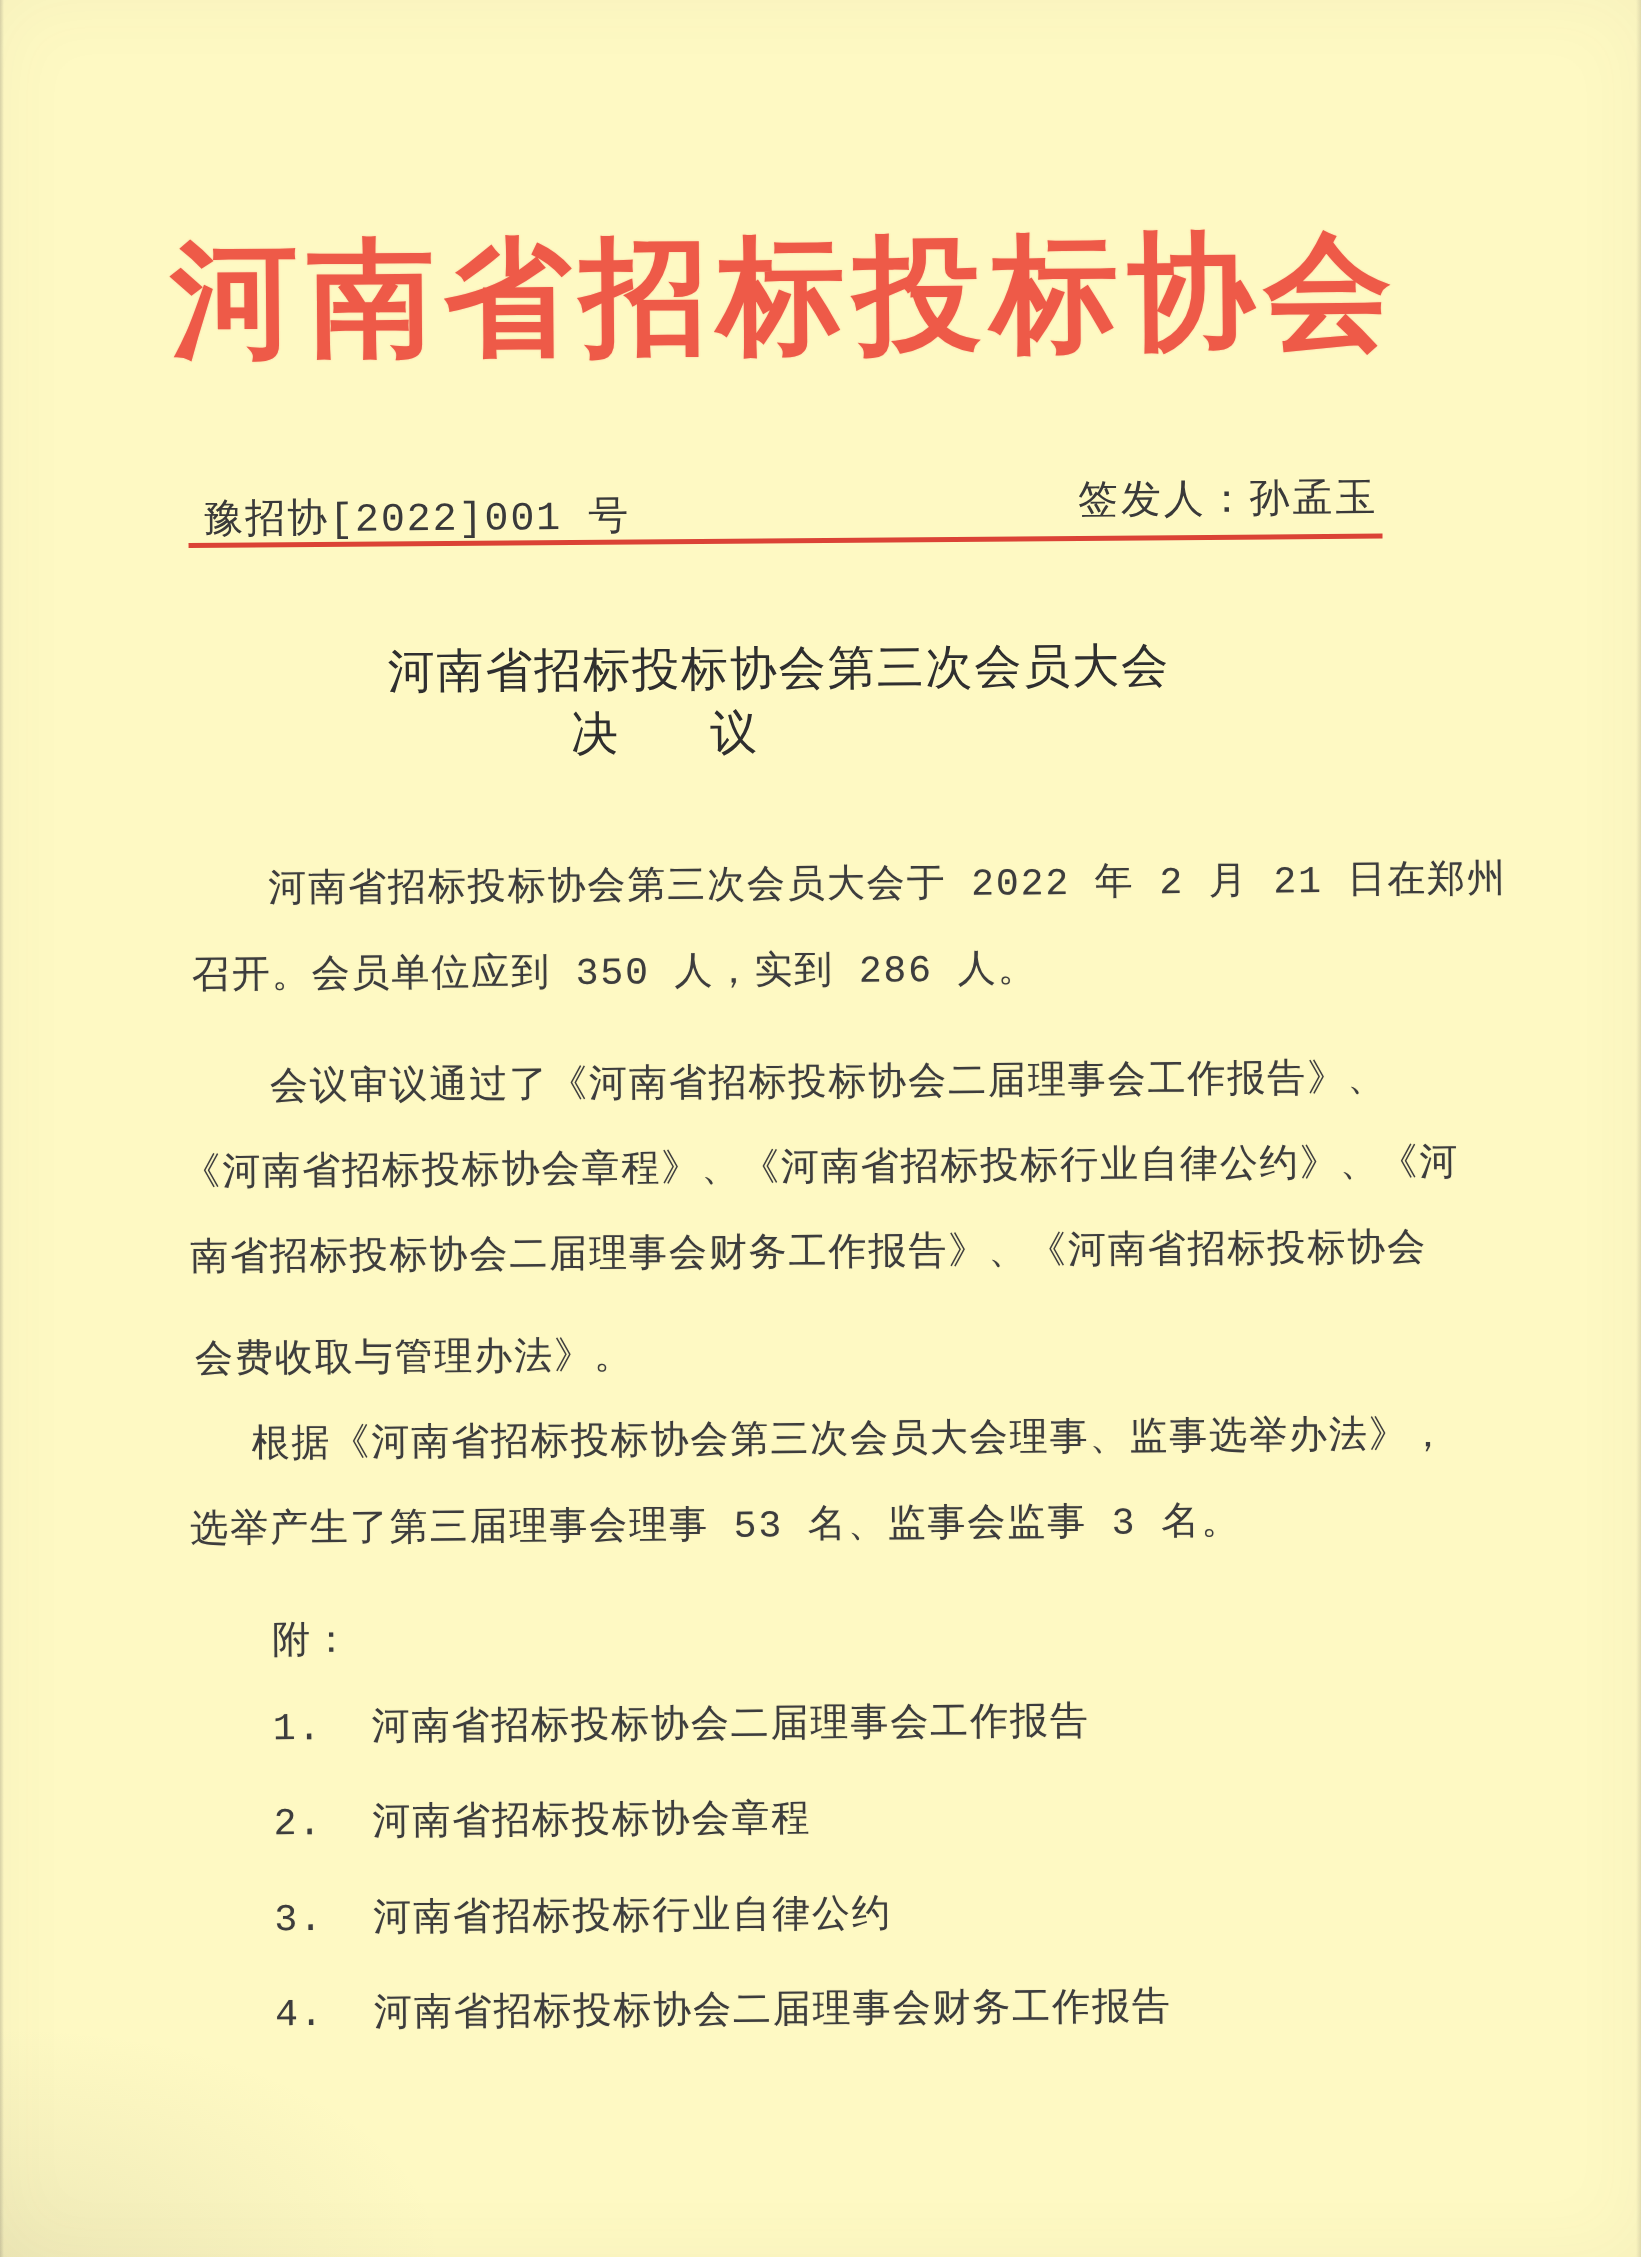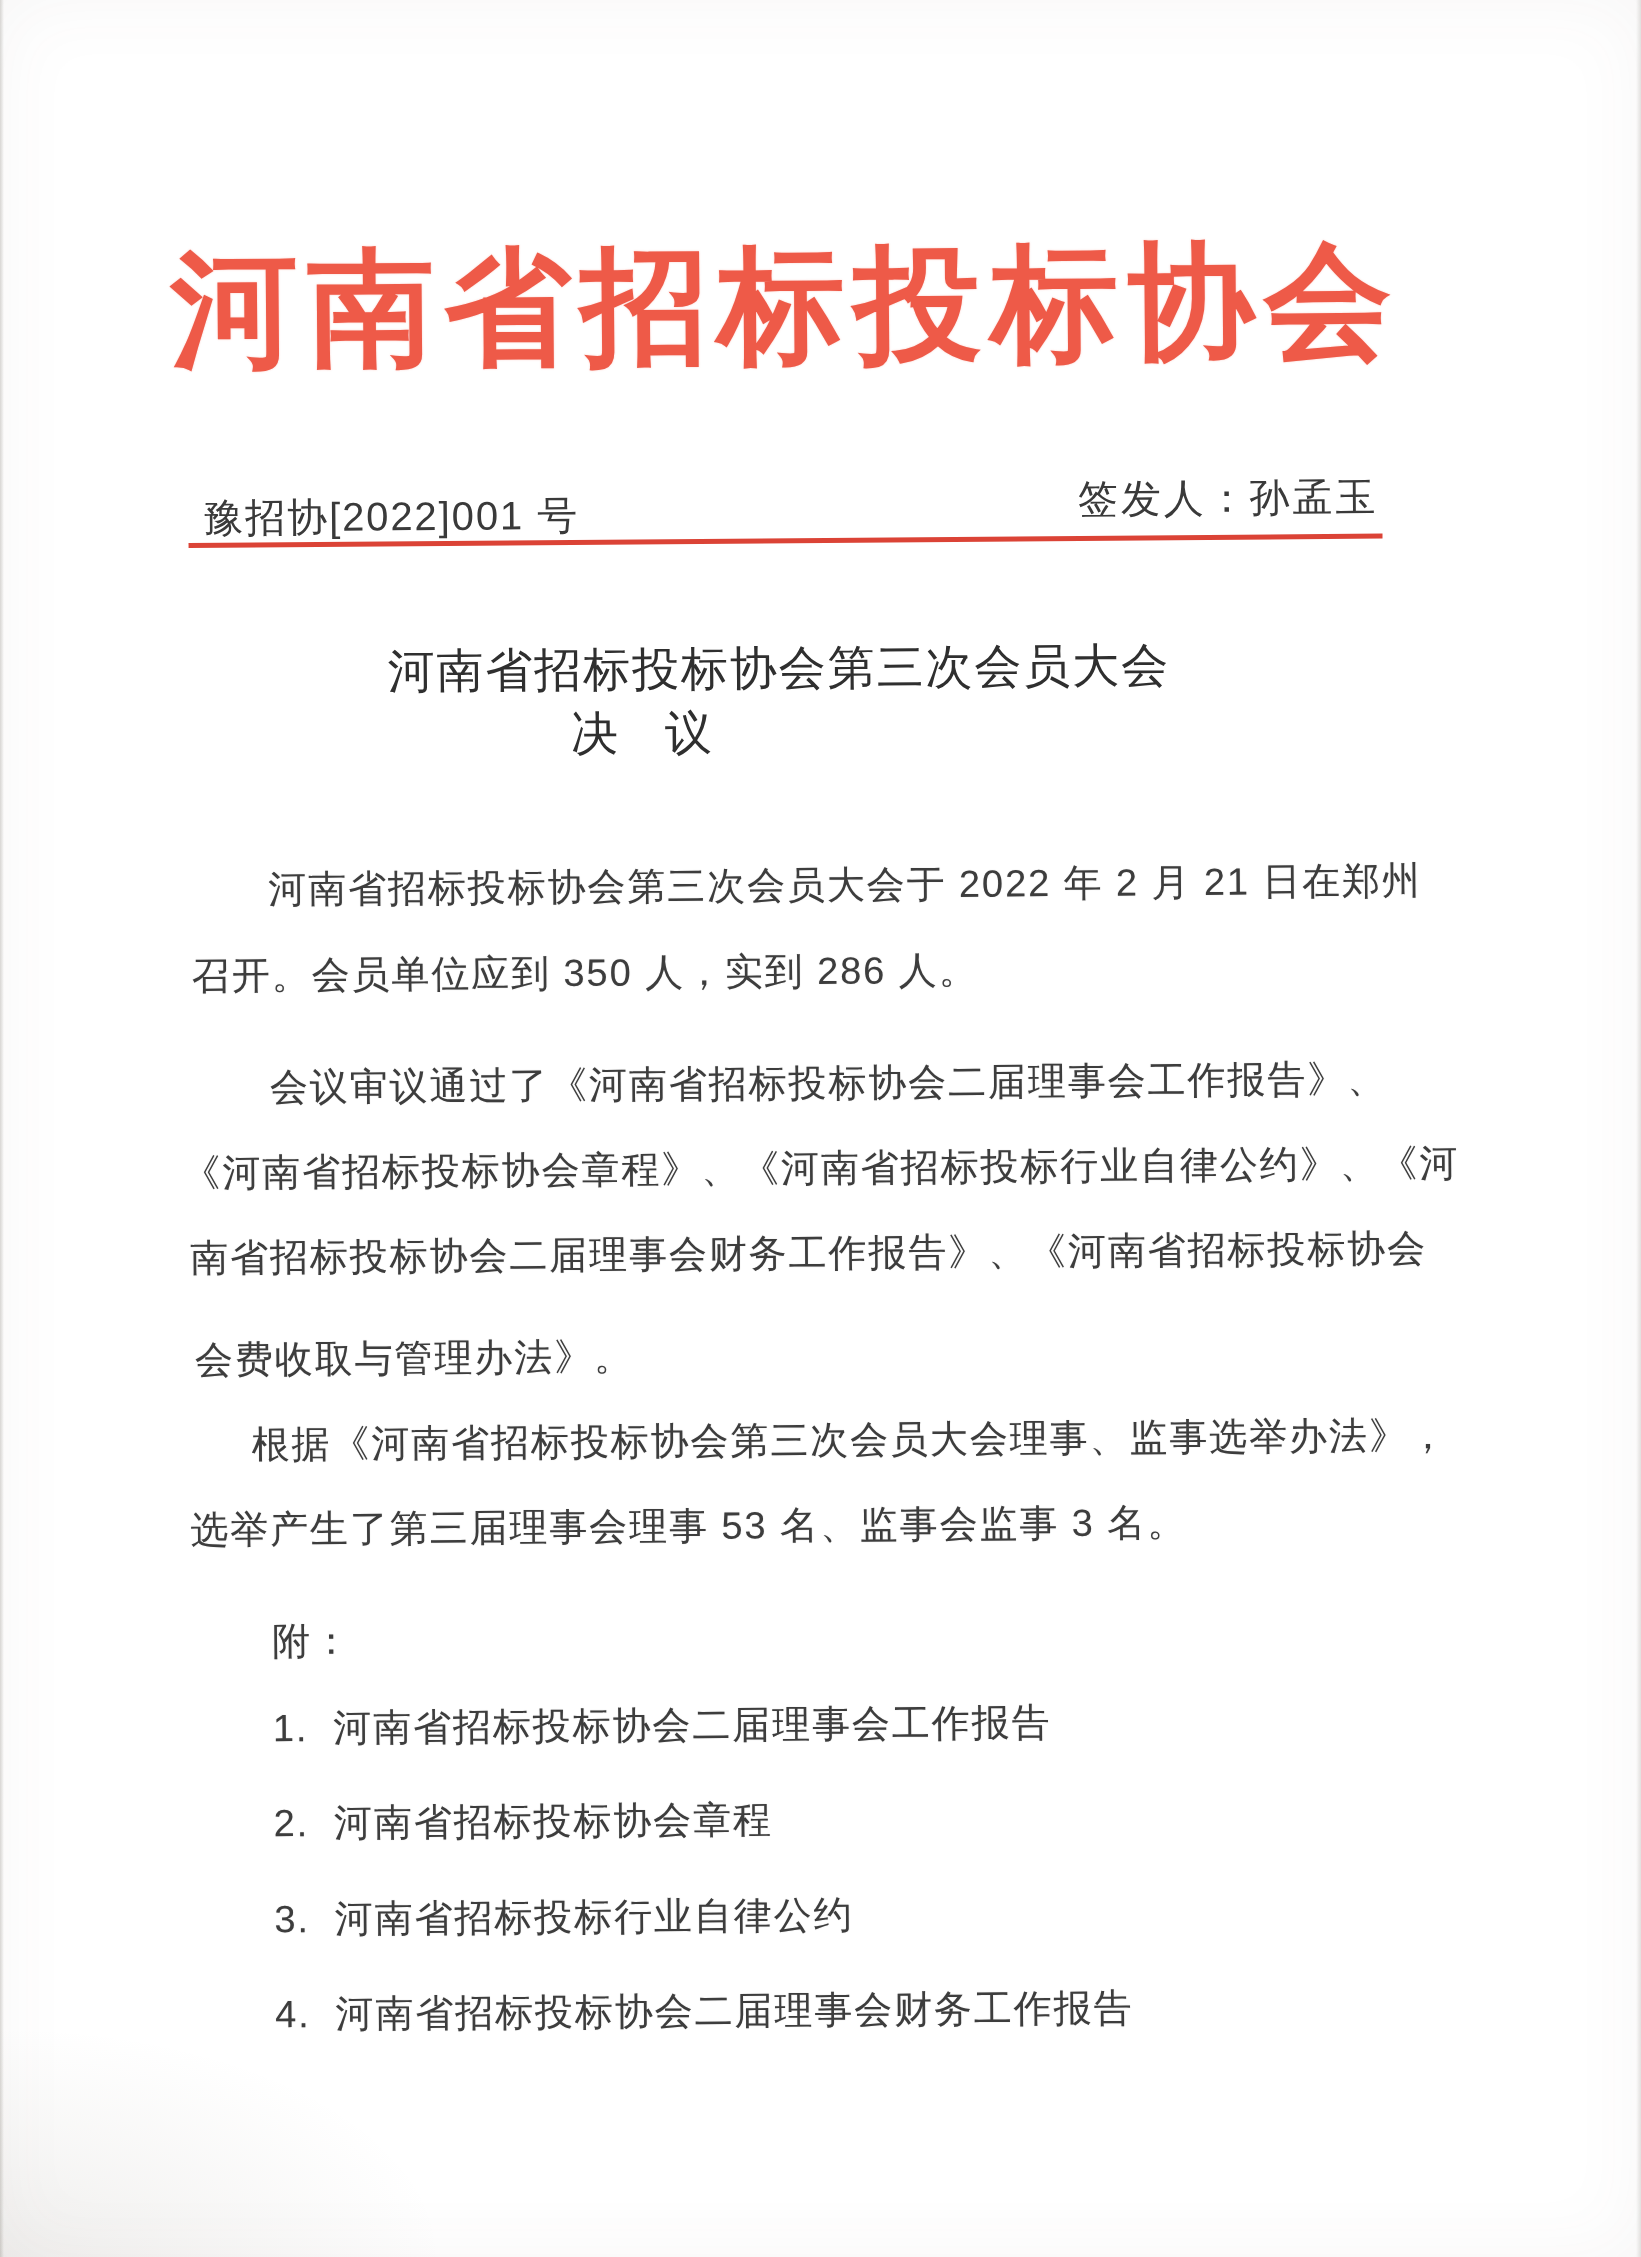--- a/index.html
+++ b/index.html
@@ -5,23 +5,23 @@
   html, body {
     margin: 0;
     padding: 0;
     background: #e8e6e0;
   }
   .page {
     position: relative;
     width: 1641px;
     height: 2257px;
     margin: 0 auto;
-    background: #ffffff;
+    background: #fef9c3;
     overflow: hidden;
-    font-family: Liberation Sans, sans-serif;
+    font-family: Liberation Mono, monospace;
     color: #3d3d3d;
     box-shadow: inset 0 0 77px rgba(90, 85, 70, 0.05);
   }
   
   .edge-left {
     position: absolute; left: 0; top: 0; bottom: 0; width: 3.9px;
     background: linear-gradient(to right, rgba(110,105,95,0.25), rgba(110,105,95,0));
   }
   .edge-right {
     position: absolute; right: 0; top: 0; bottom: 0; width: 4.8px;

